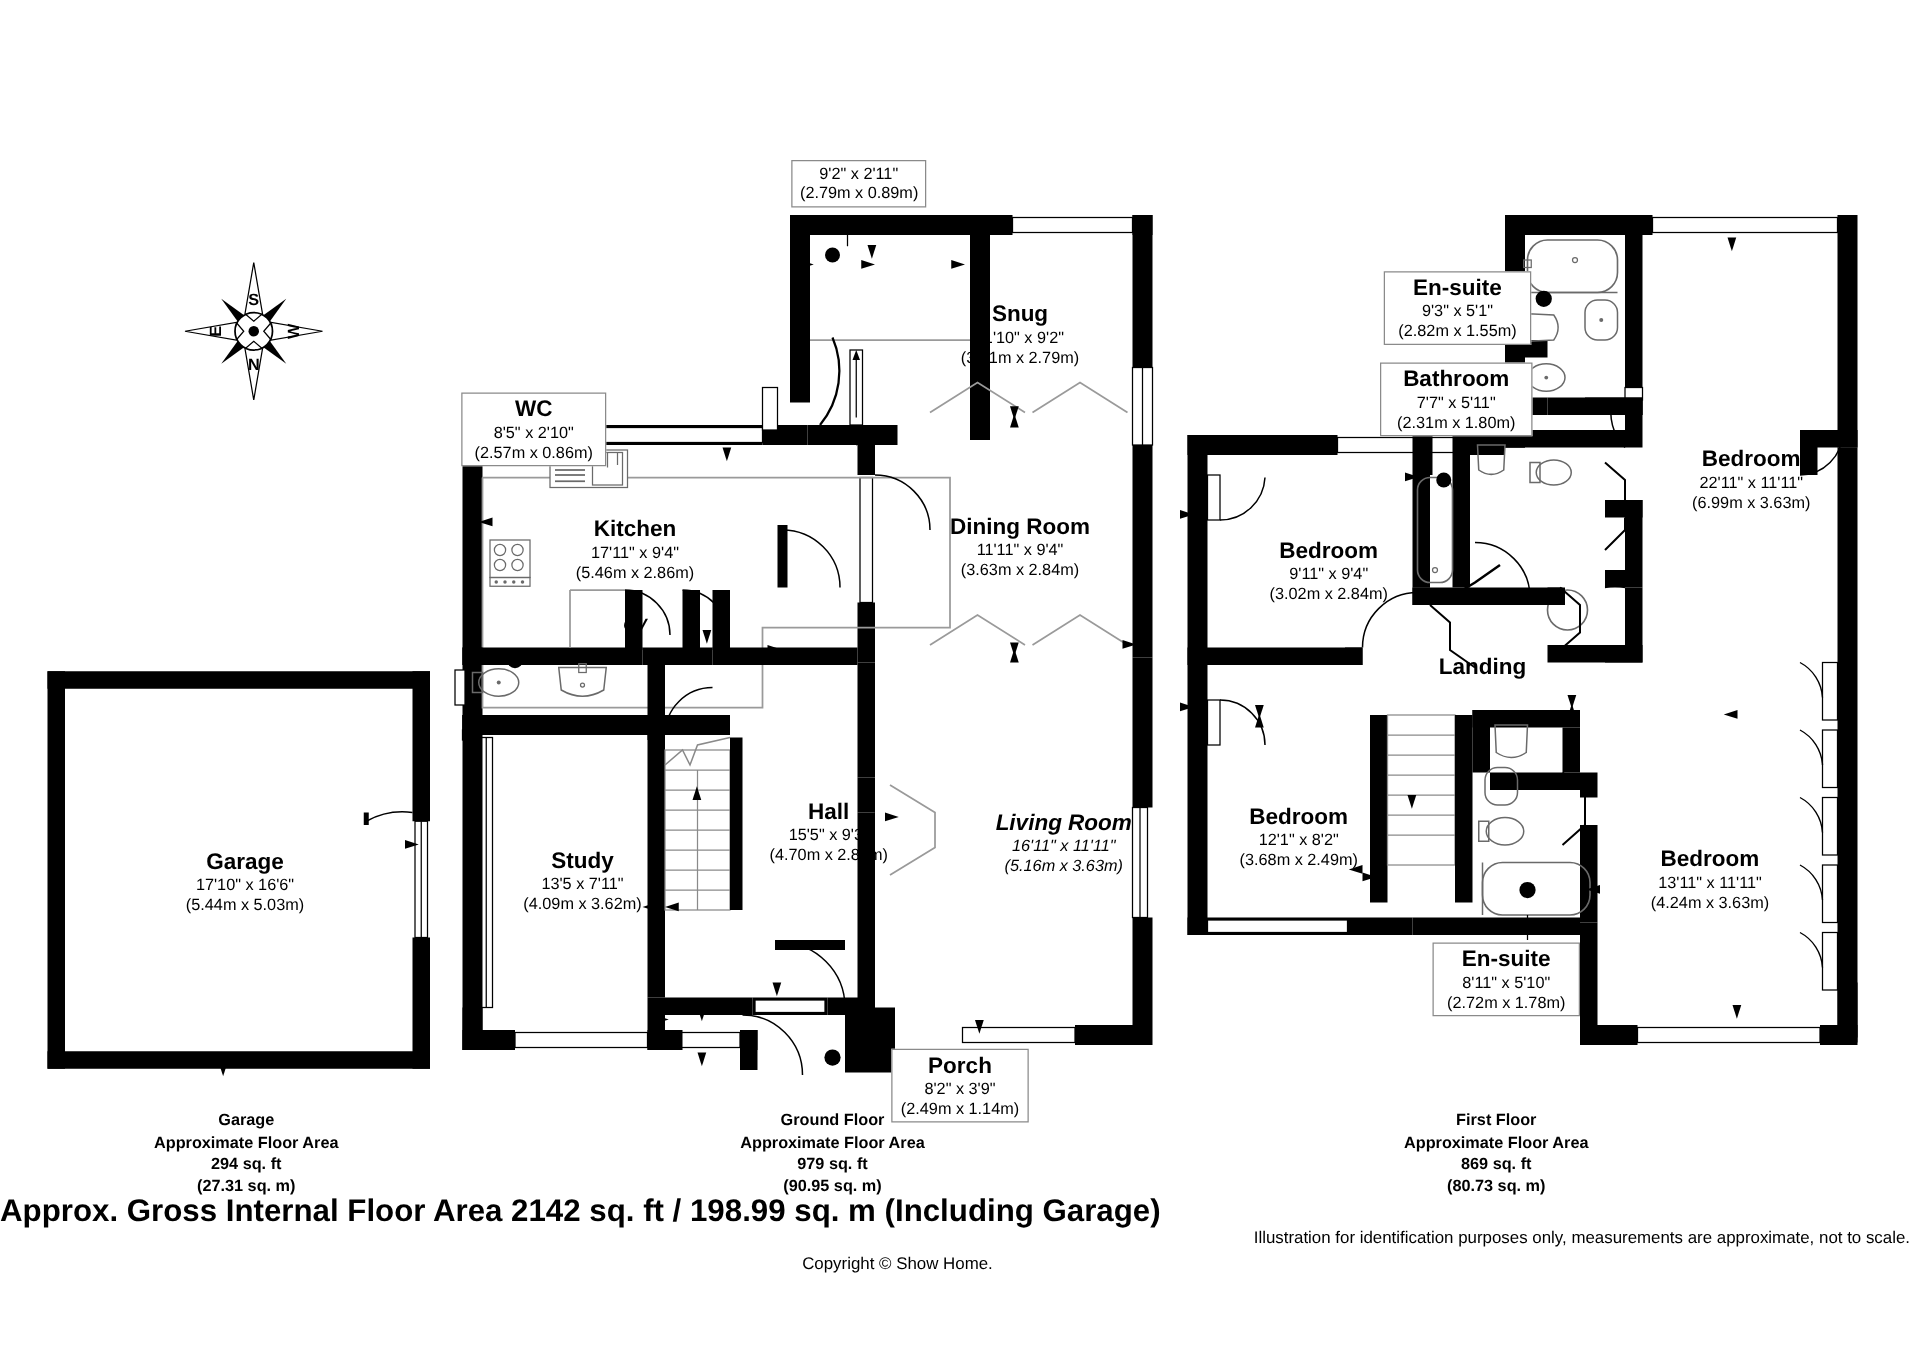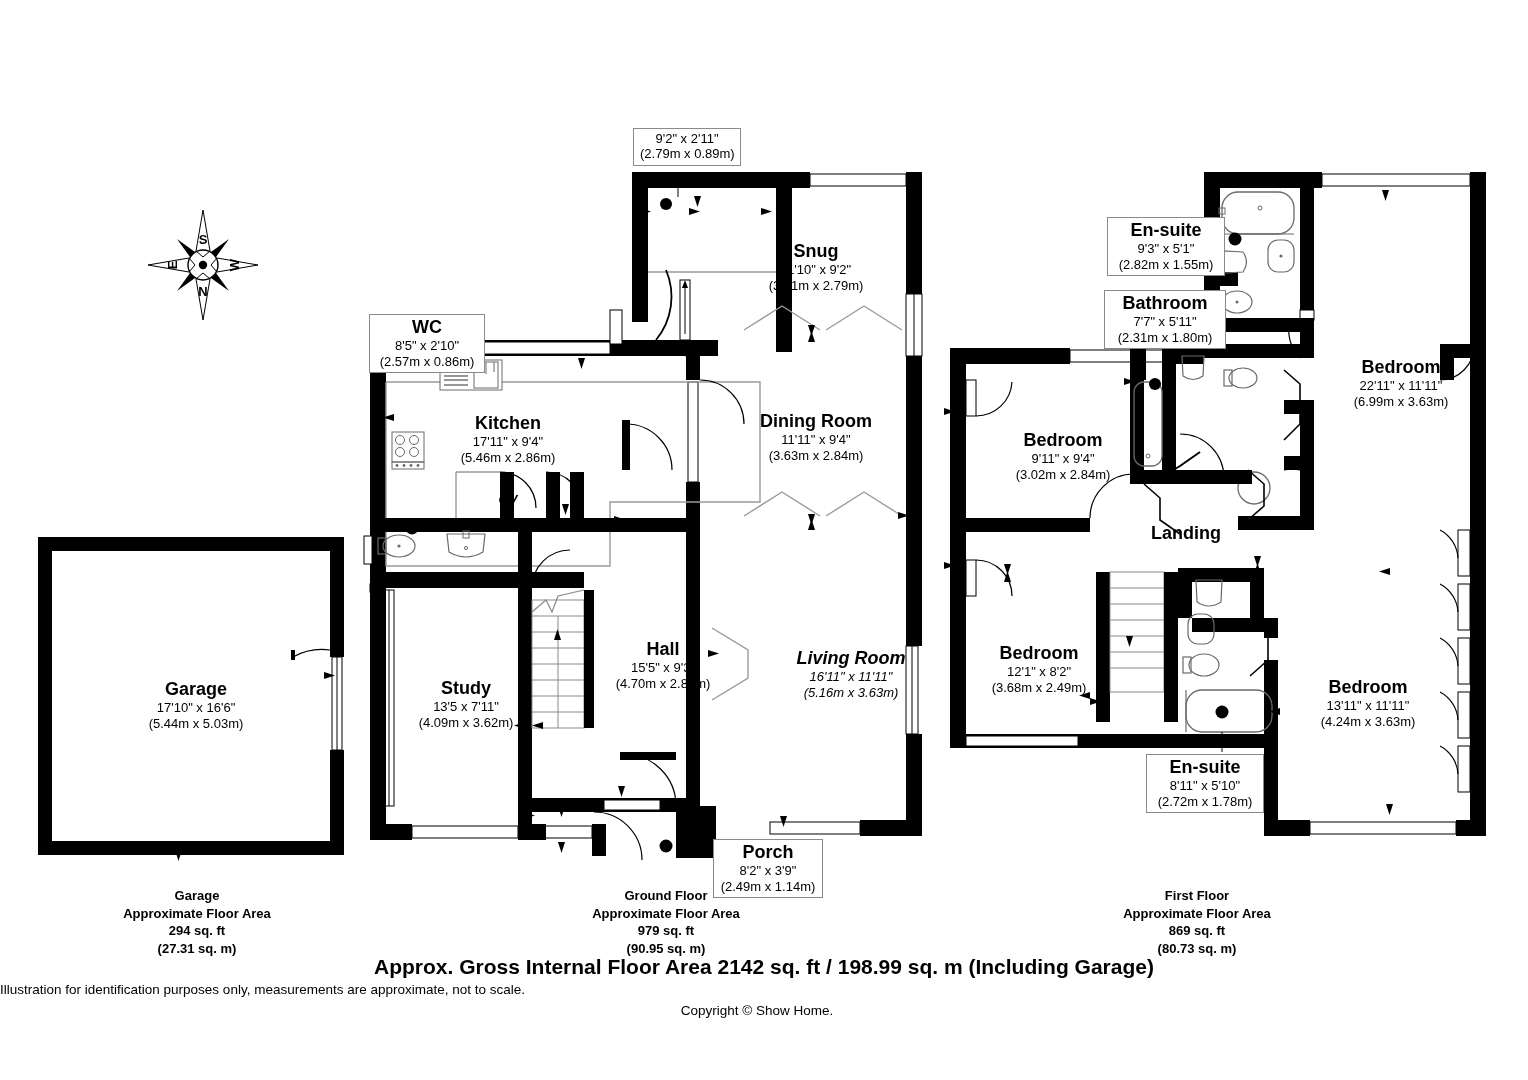--- a/index.html
+++ b/index.html
@@ -5,22 +5,22 @@
   html,body{margin:0;padding:0;background:#ffffff;}
   body{width:1528px;height:1080px;position:relative;
        font-family:"Liberation Sans",sans-serif;color:#000;overflow:hidden;}
   #plan{position:absolute;left:0;top:0;width:1528px;height:1080px;}
   .lbl{position:absolute;text-align:center;line-height:1.18;white-space:nowrap;}
   .lbl .nm{font-weight:bold;font-size:18px;}
   .lbl .d1{font-size:13px;}
   .lbl .d2{font-size:13px;}
   .boxed{border:1px solid #8a8a8a;background:#fff;padding:2px 6px 3px 6px;}
   .areatxt{position:absolute;text-align:center;font-weight:bold;font-size:13px;line-height:1.35;white-space:nowrap;}
-  .footer1{position:absolute;text-align:center;font-weight:bold;font-size:21px;white-space:nowrap;}
-  .footer2{position:absolute;text-align:left;font-size:13.5px;white-space:nowrap;}
+  .footer1{position:absolute;font-weight:bold;font-size:25px;white-space:nowrap;}
+  .footer2{position:absolute;text-align:right;font-size:13.5px;white-space:nowrap;}
   .footer3{position:absolute;text-align:center;font-size:13.5px;white-space:nowrap;}
   .plain{font-weight:bold;font-size:13px;}
 </style>
 </head>
 <body>
 
 <svg id="plan" viewBox="0 0 1528 1080">
   <g fill="#000" stroke="none">
 
     <g transform="translate(203,265)">
@@ -538,13 +538,13 @@
 
 <div class="areatxt" style="left:1092px;top:887px;width:210px;">
   <div>First Floor</div>
   <div>Approximate Floor Area</div>
   <div>869 sq. ft</div>
   <div>(80.73 sq. m)</div>
 </div>
 
 <div class="footer1" style="left:0;top:955px;width:1528px;">Approx. Gross Internal Floor Area 2142 sq. ft / 198.99 sq. m (Including Garage)</div>
 <div class="footer2" style="left:0;top:982px;width:1528px;">Illustration for identification purposes only, measurements are approximate, not to scale.</div>
-<div class="footer3" style="left:0;top:1003px;width:1436px;padding-left:39px;">Copyright © Show Home.</div>
+<div class="footer3" style="left:0;top:1003px;width:1436px;">Copyright © Show Home.</div>
 
 </body></html>

